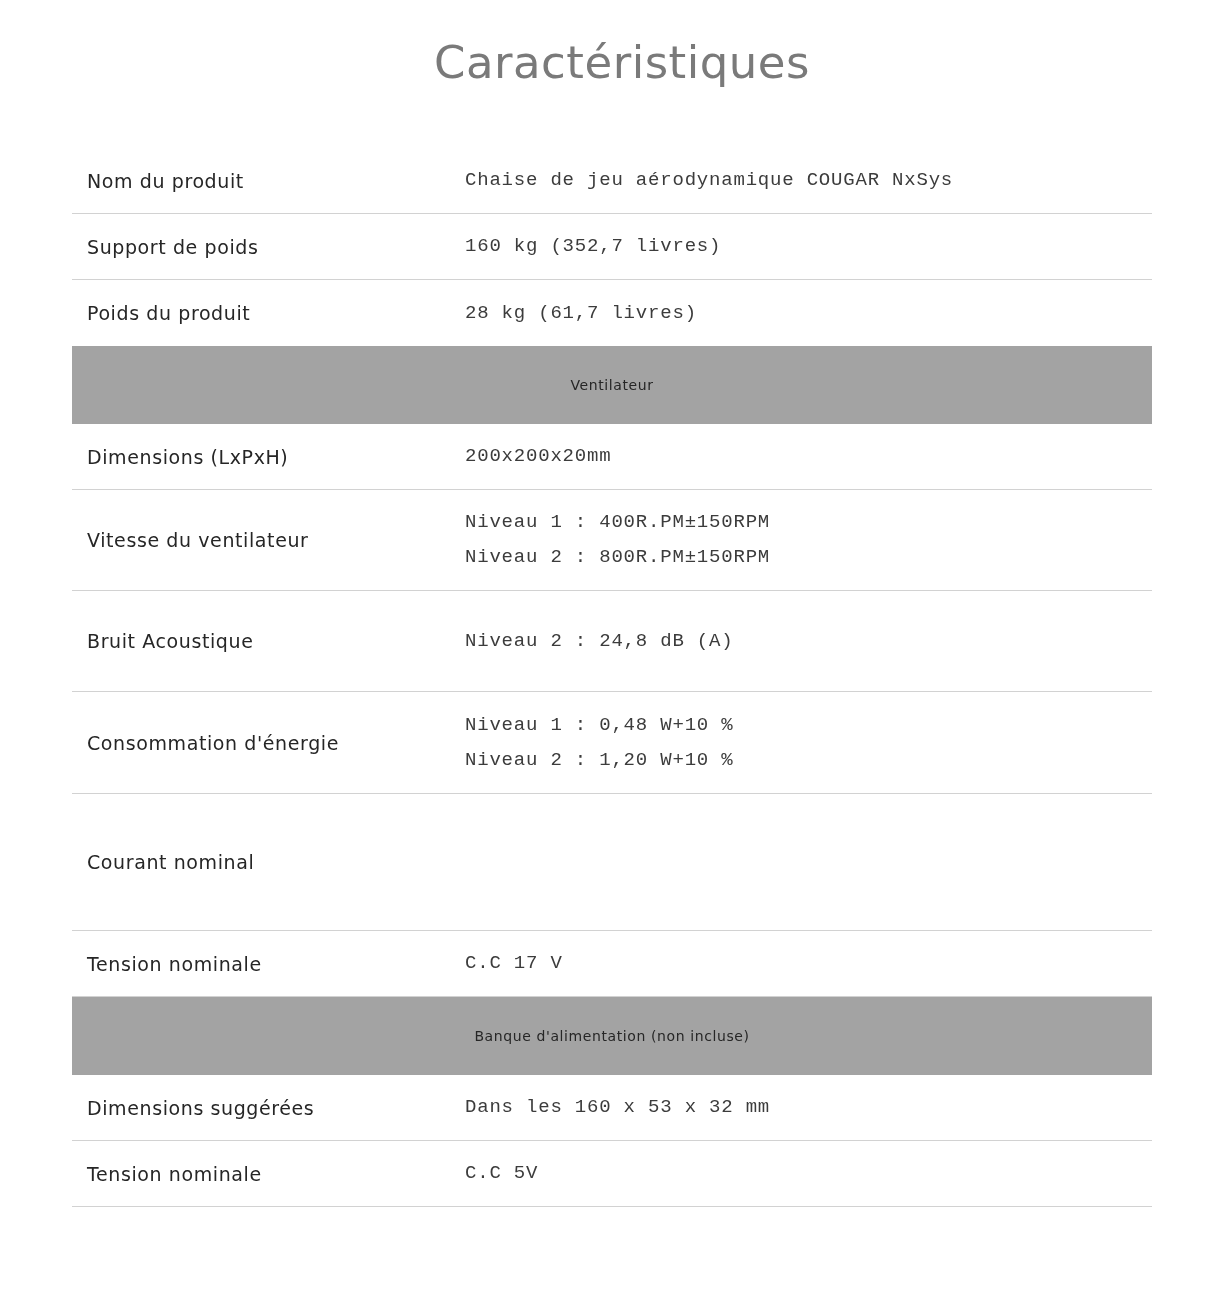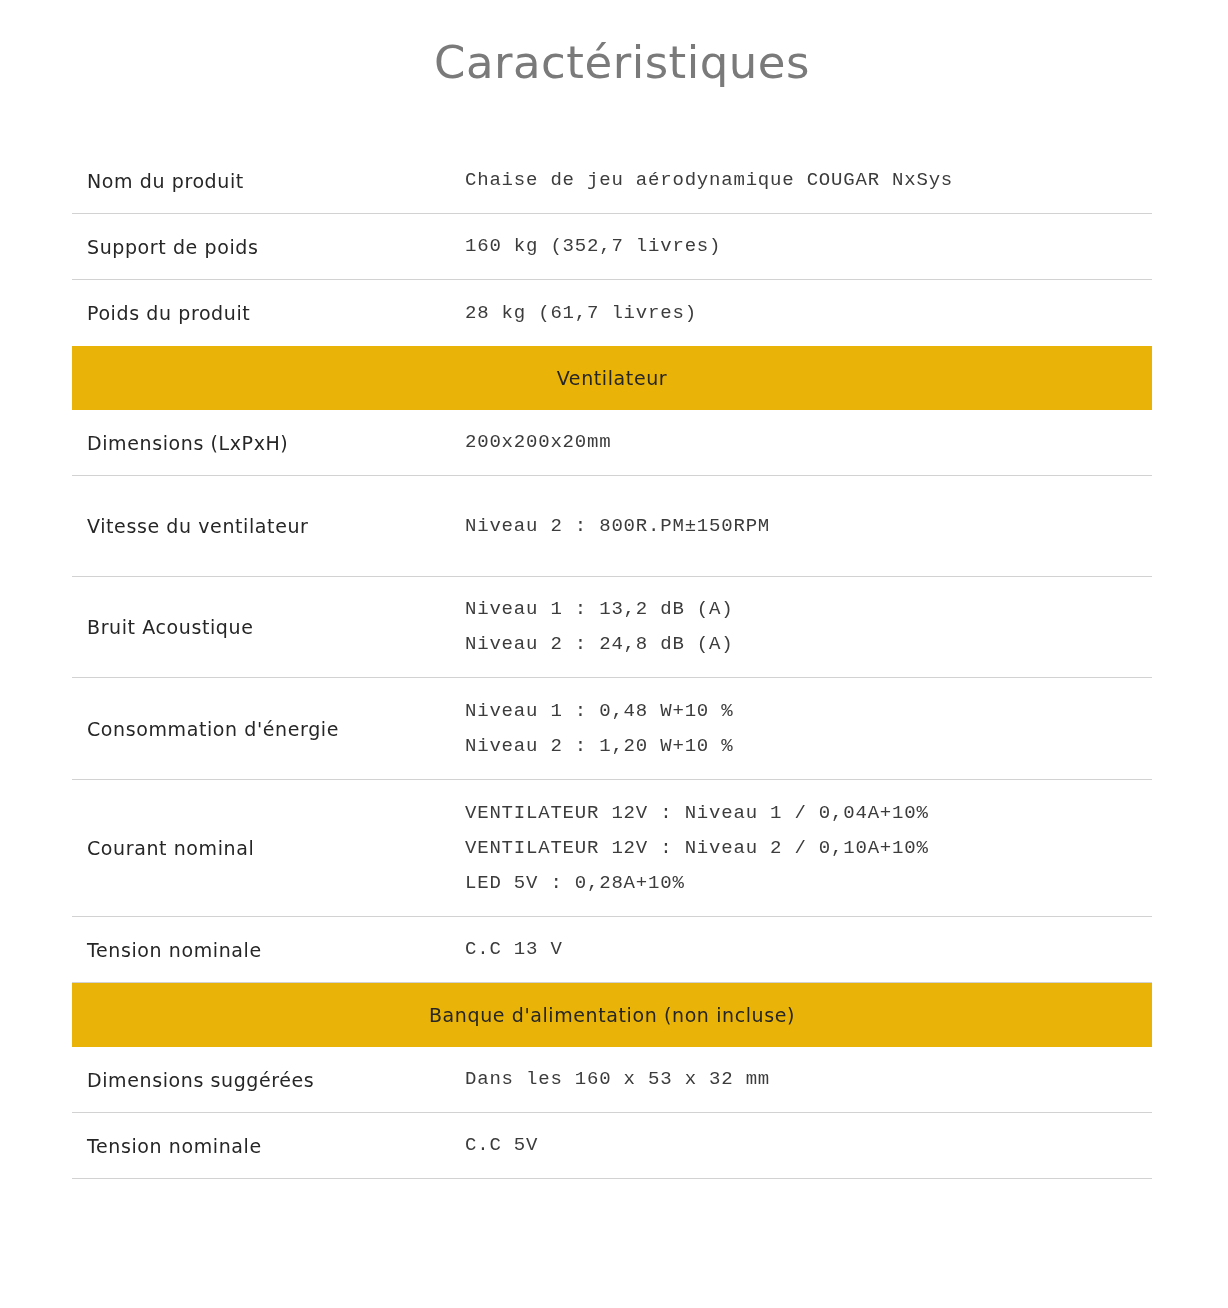--- a/index.html
+++ b/index.html
@@ -10,22 +10,22 @@
            margin: 8px; line-height: 62px; }
   .spec-table { position: absolute; top: 148px; left: 72px; width: 1080px; }
   .row { display: flex; align-items: center; border-bottom: 1px solid #d2d2d2; box-sizing: border-box; }
   .row .label { width: 393px; padding-left: 15px; box-sizing: border-box; font-size: 19px;
                 letter-spacing: 0.6px; color: #262626; }
   .row .value { flex: 1; font-size: 19px; letter-spacing: 0.8px; color: #3c3c3c; line-height: 35px; font-family: Liberation Mono, monospace; }
   .row.h66 { height: 66px; }
   .row.h101 { height: 101px; }
   .row.h102 { height: 102px; }
   .row.h137 { height: 137px; }
-  .section { height: 64px; background: #eab308; display: flex; align-items: center; justify-content: center;
-             font-size: 19px; letter-spacing: 0.6px; color: #262626; }
+  .section { height: 78px; background: #a3a3a3; display: flex; align-items: center; justify-content: center;
+             font-size: 14px; letter-spacing: 0.6px; color: #262626; }
   .line { display: block; }
 </style>
 </head>
 <body>
 
 <h1 class="title">Caractéristiques</h1>
 
 <div class="spec-table">
 
   <div class="row h66">
@@ -51,49 +51,44 @@
 
   <div class="row h66">
     <div class="label">Dimensions (LxPxH)</div>
     <div class="value">
       <span class="line">200x200x20mm</span>
     </div>
   </div>
   <div class="row h101">
     <div class="label">Vitesse du ventilateur</div>
     <div class="value">
+      <span class="line">Niveau 1 : 400R.PM±150RPM</span>
       <span class="line">Niveau 2 : 800R.PM±150RPM</span>
     </div>
   </div>
   <div class="row h101">
     <div class="label">Bruit Acoustique</div>
     <div class="value">
-      <span class="line">Niveau 1 : 13,2 dB (A)</span>
       <span class="line">Niveau 2 : 24,8 dB (A)</span>
     </div>
   </div>
   <div class="row h102">
     <div class="label">Consommation d'énergie</div>
     <div class="value">
       <span class="line">Niveau 1 : 0,48 W+10 %</span>
       <span class="line">Niveau 2 : 1,20 W+10 %</span>
     </div>
   </div>
   <div class="row h137">
     <div class="label">Courant nominal</div>
-    <div class="value">
-      <span class="line">VENTILATEUR 12V : Niveau 1 / 0,04A+10%</span>
-      <span class="line">VENTILATEUR 12V : Niveau 2 / 0,10A+10%</span>
-      <span class="line">LED 5V : 0,28A+10%</span>
-    </div>
   </div>
   <div class="row h66">
     <div class="label">Tension nominale</div>
     <div class="value">
-      <span class="line">C.C 13 V</span>
+      <span class="line">C.C 17 V</span>
     </div>
   </div>
 
   <div class="section">Banque d'alimentation (non incluse)</div>
 
   <div class="row h66">
     <div class="label">Dimensions suggérées</div>
     <div class="value">
       <span class="line">Dans les 160 x 53 x 32 mm</span>
     </div>

